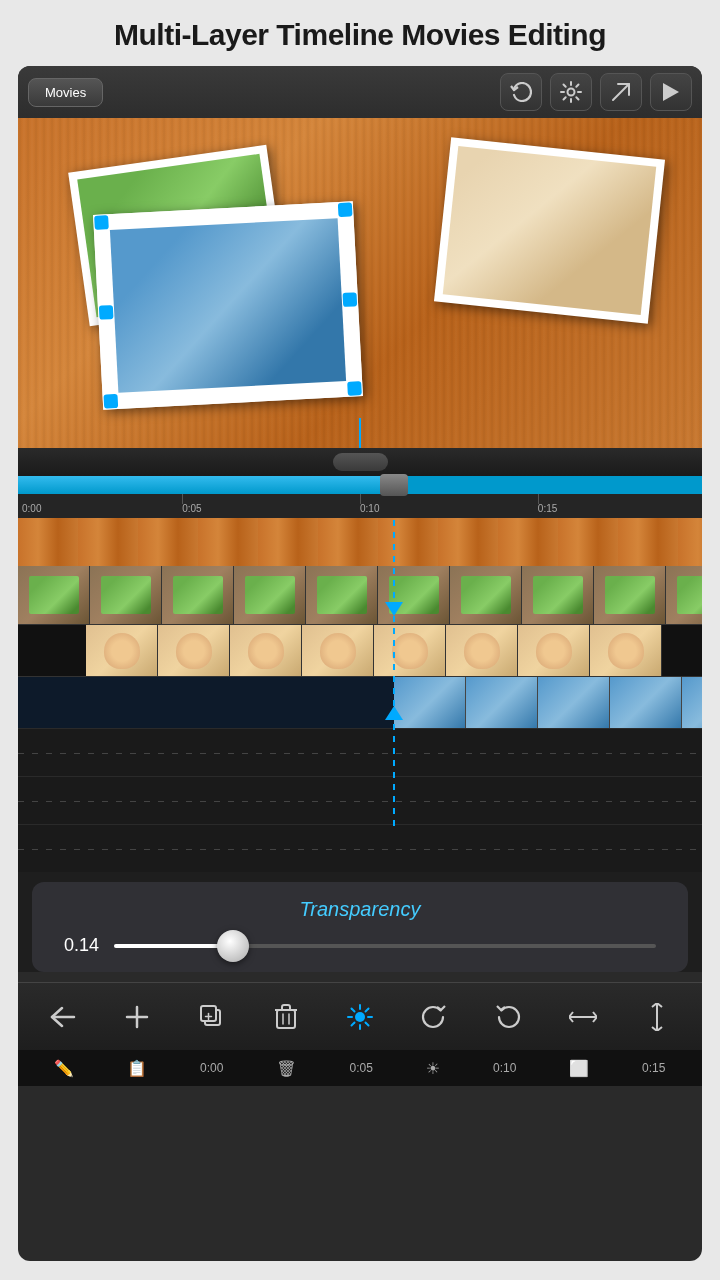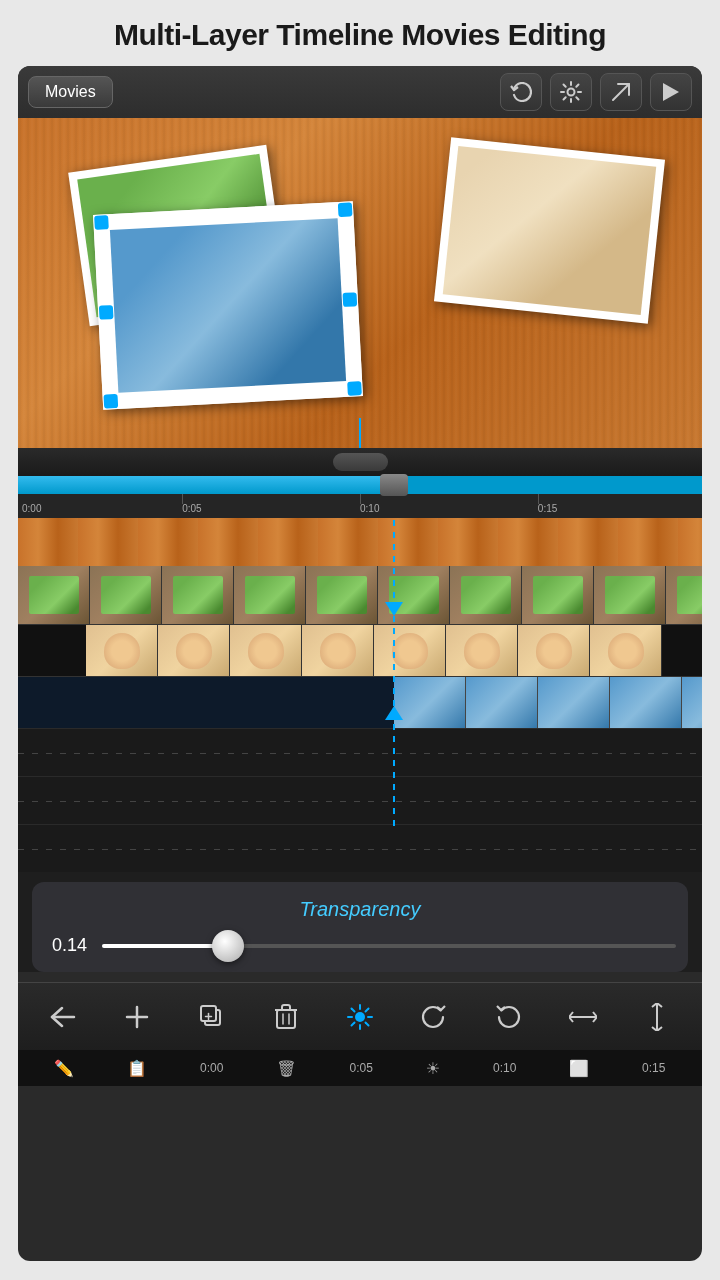--- a/index.html
+++ b/index.html
@@ -39,21 +39,21 @@
       align-items: center;
       padding: 0 10px;
       gap: 8px;
     }
 
     .movies-btn {
       background: linear-gradient(180deg, #555 0%, #3a3a3a 100%);
       border: 1px solid #666;
       border-radius: 8px;
       color: #fff;
-      font-size: 16px;
+      font-size: 13px;
       padding: 6px 16px;
       cursor: pointer;
     }
 
     .spacer { flex: 1; }
 
     .toolbar-icon-btn {
       width: 42px;
       height: 38px;
       background: linear-gradient(180deg, #444 0%, #333 100%);
@@ -347,21 +347,21 @@
       top: 50%;
       height: 1px;
       background: repeating-linear-gradient(90deg, #444 0px, #444 6px, transparent 6px, transparent 14px);
     }
 
     
     .transparency-popup {
       background: rgba(50,50,55,0.95);
       border-radius: 12px;
       margin: 10px 14px;
-      padding: 16px 12px;
+      padding: 16px 32px;
       position: relative;
     }
 
     .transparency-label {
       color: #44ccff;
       font-size: 20px;
       font-style: italic;
       text-align: center;
       margin-bottom: 14px;
     }
@@ -370,21 +370,20 @@
       display: flex;
       align-items: center;
       gap: 12px;
     }
 
     .transparency-value {
       color: #ffffff;
       font-size: 18px;
       font-weight: 500;
       min-width: 38px;
-      margin-left: 8px;
     }
 
     .slider-track {
       flex: 1;
       height: 4px;
       background: #555;
       border-radius: 2px;
       position: relative;
     }
 

